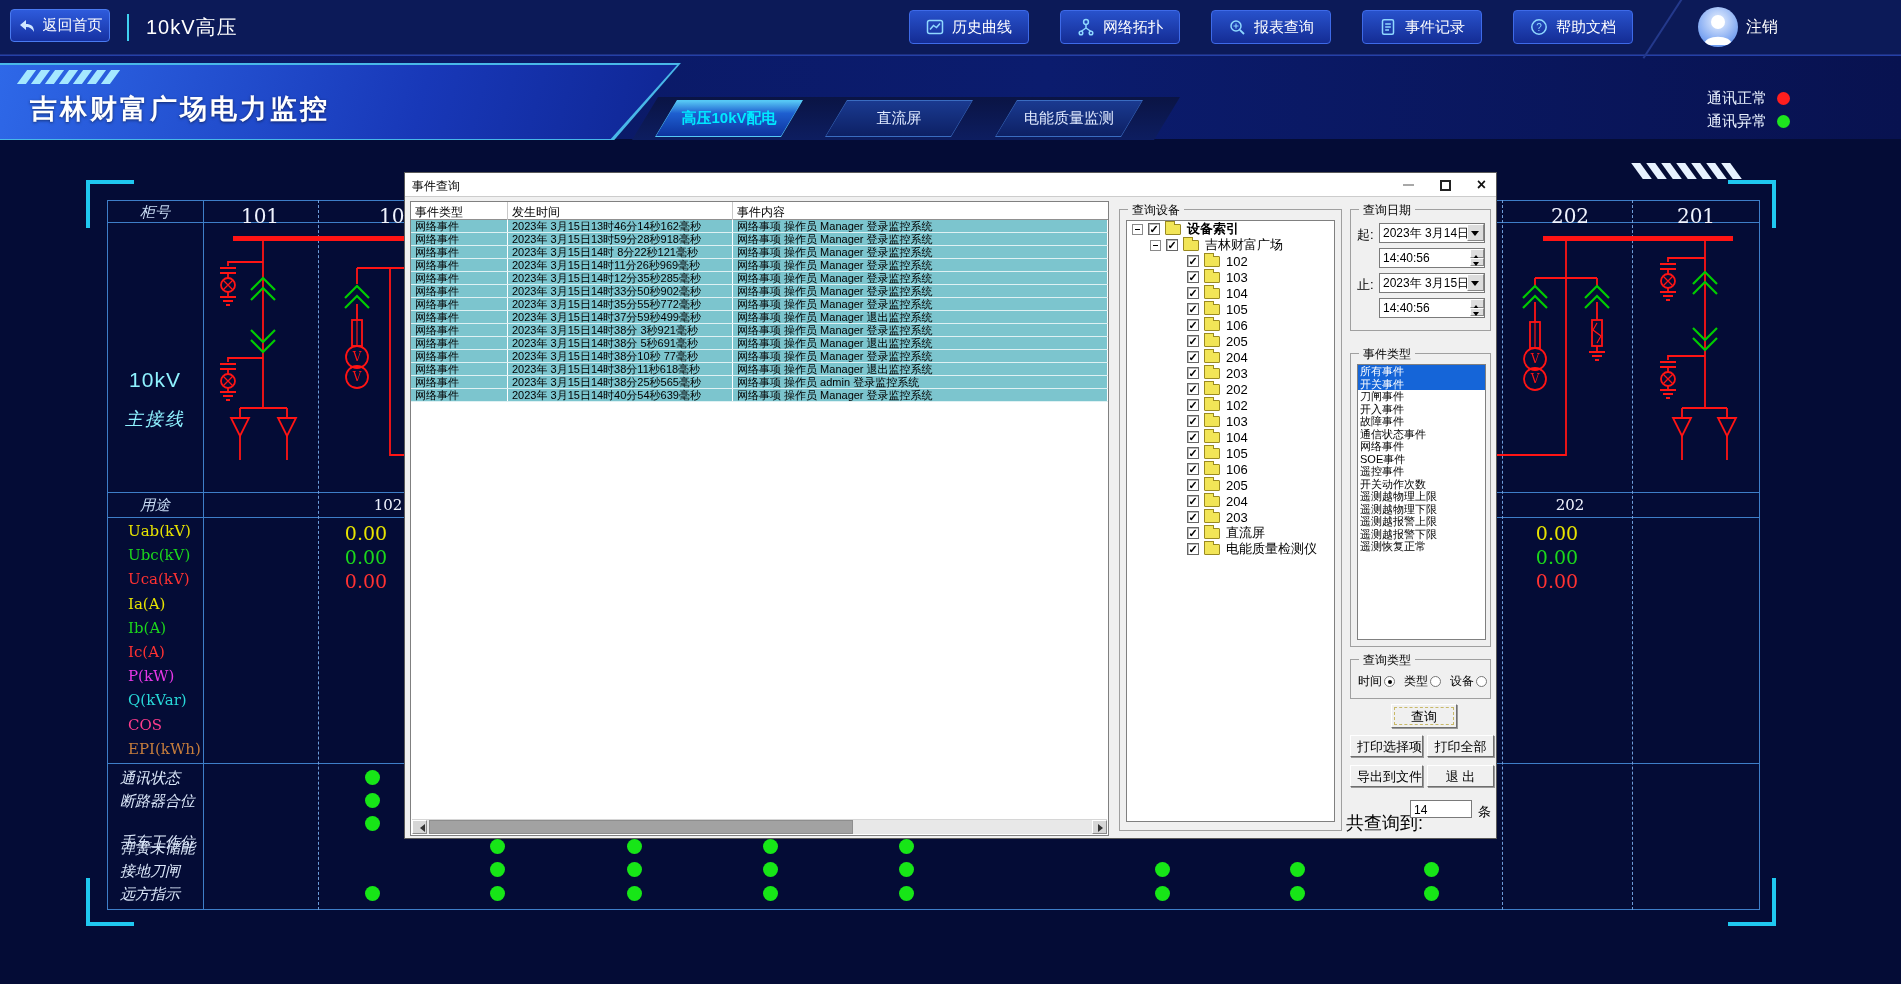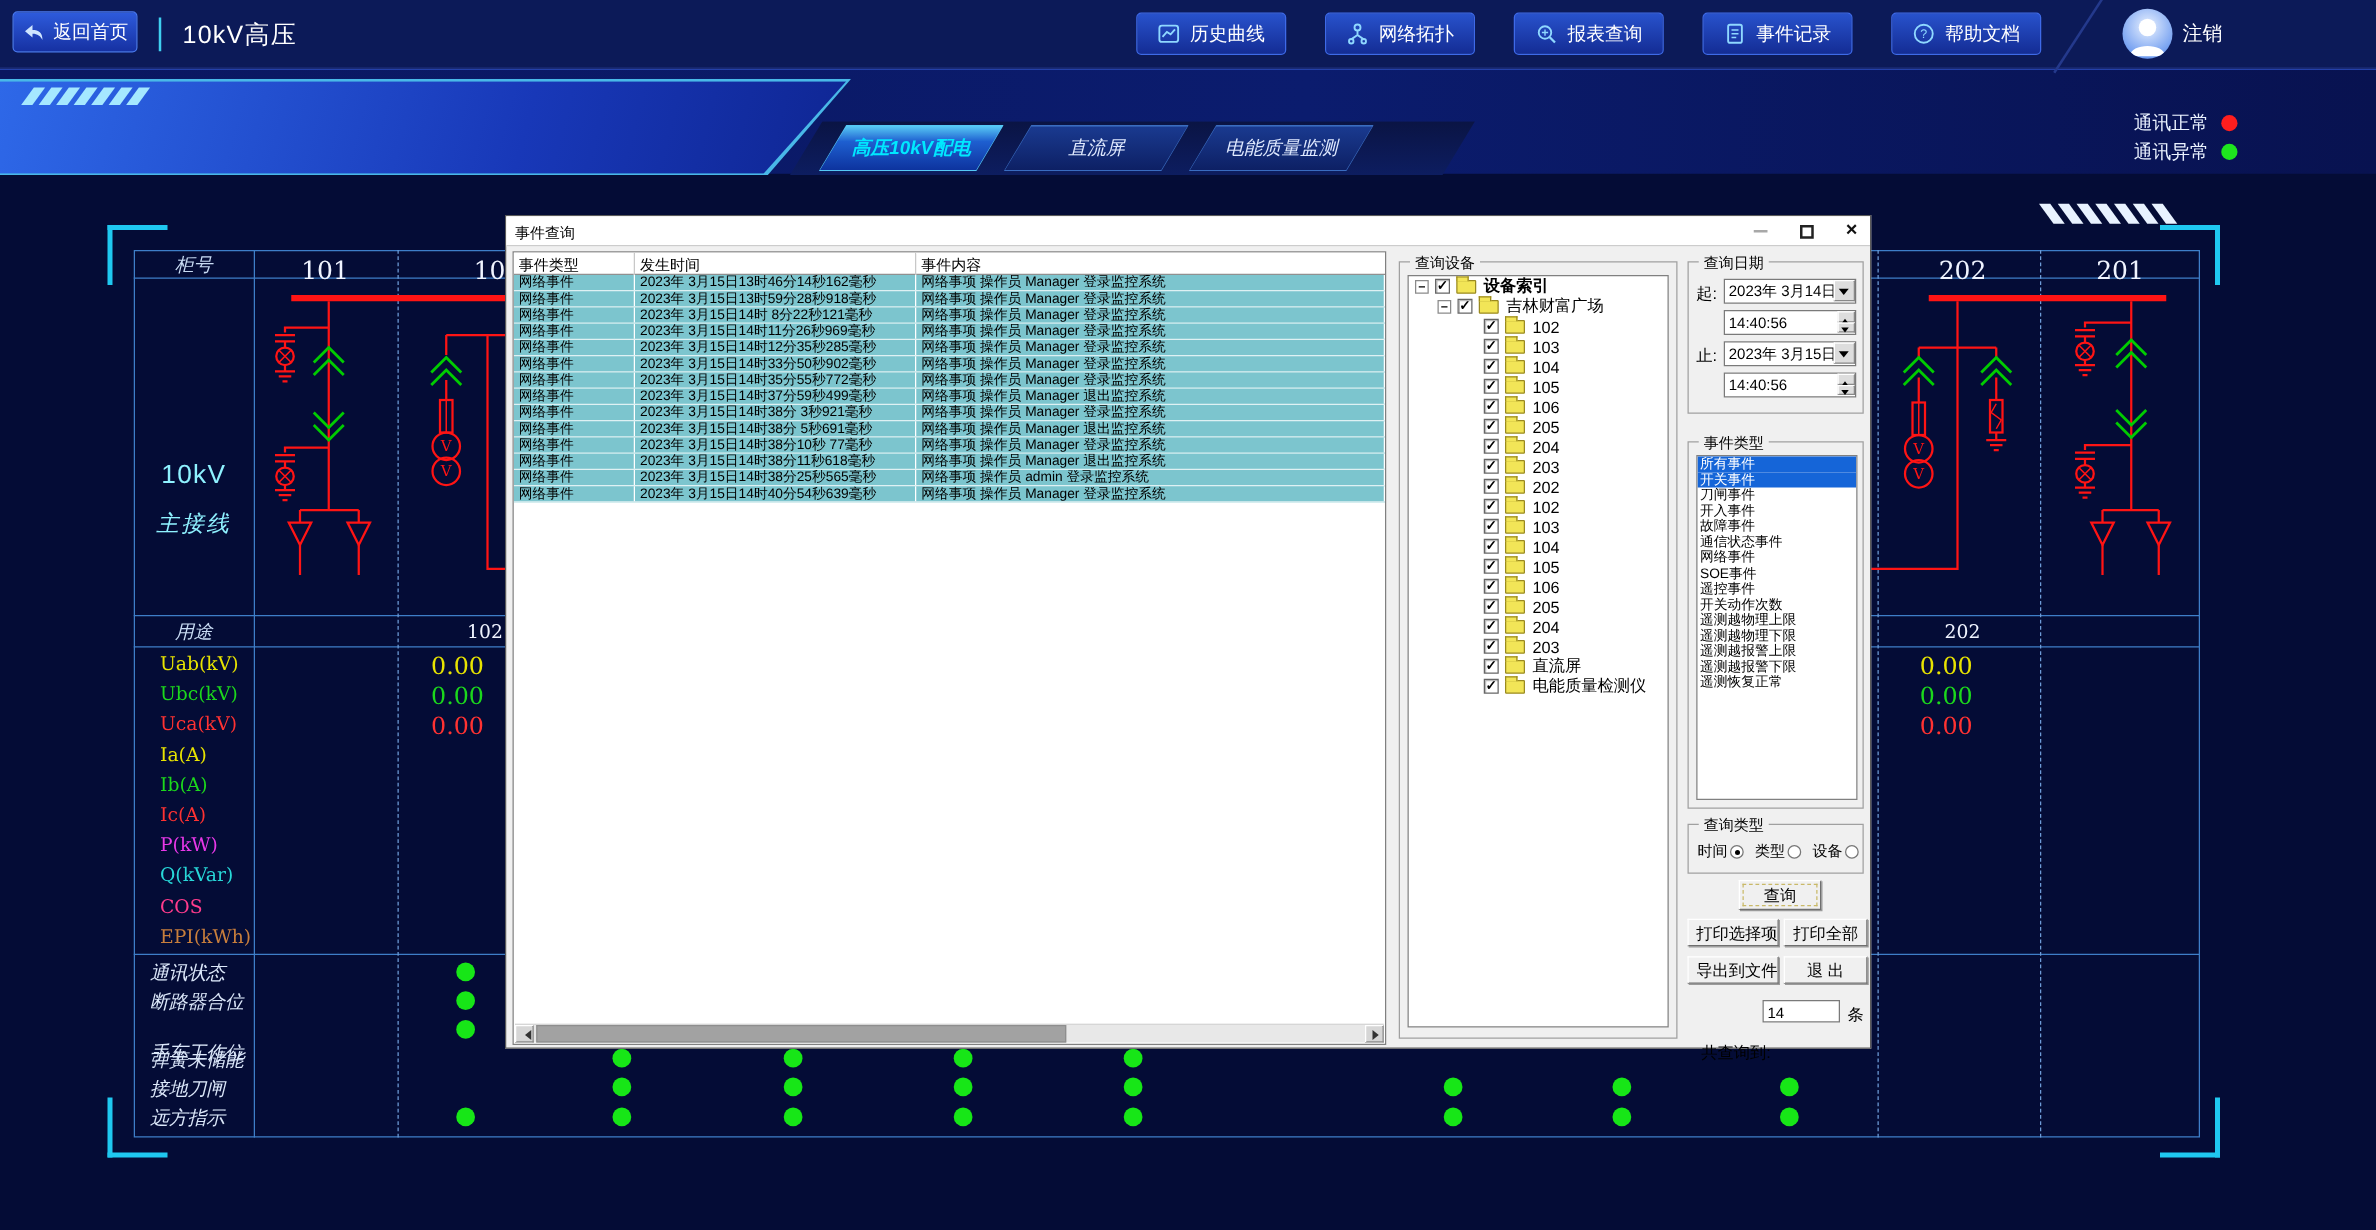--- a/index.html
+++ b/index.html
@@ -34,21 +34,21 @@
   #title-block{position:absolute;left:0;top:9px;width:698px;height:74px;
         background:linear-gradient(105deg,#2E68E8 0%,#1838B8 60%,#0E2490 100%);
         clip-path:polygon(0 0,97% 0,87.5% 100%,0 100%);}
   #hazard{position:absolute;left:22px;top:14px;height:14px;display:flex;gap:5px;}
   .hz-stripe{width:9px;height:14px;background:#A5E8FF;transform:skewX(-36deg);}
   #main-title{position:absolute;left:30px;top:35px;font-size:27px;font-weight:bold;color:#FFF;
               letter-spacing:3px;text-shadow:0 1px 3px rgba(0,0,0,.5);}
   #tab-strip{position:absolute;left:632px;top:41px;width:548px;height:43px;
              background:linear-gradient(180deg,#0A1444,#0D1D60);
              clip-path:polygon(26px 0,100% 0,calc(100% - 26px) 100%,0 100%);}
-  #tabs{position:absolute;left:655px;top:44px;display:flex;height:37px;font-style:italic;}
+  #tabs{position:absolute;left:655px;top:44px;display:flex;gap:22px;height:37px;}
   .tab{position:relative;width:148px;clip-path:polygon(22px 0,100% 0,calc(100% - 22px) 100%,0 100%);
        background:#3A6CC0;display:flex;cursor:pointer;}
   .tab-inner{flex:1;margin:1px;clip-path:polygon(21px 0,100% 0,calc(100% - 21px) 100%,0 100%);
        display:flex;align-items:center;justify-content:center;font-size:15px;color:#E0EAFF;
        background:linear-gradient(180deg,#1A3A90,#0D2064);}
   .tab.active{background:#55C8F5;}
   .tab.active .tab-inner{background:linear-gradient(180deg,#57C8F5 0%,#1E5FD0 35%,#0D339E 100%);
        color:#00E8FF;font-weight:bold;}
   #legend{position:absolute;left:1630px;top:31px;width:160px;}
   .legend-row{display:flex;justify-content:flex-end;align-items:center;gap:10px;height:23px;}
@@ -158,21 +158,21 @@
   .rc{width:11px;height:11px;border:1px solid #777;border-radius:50%;background:#FFF;position:relative;flex:none;}
   .rc.on::after{content:"";position:absolute;left:2.5px;top:2.5px;width:4px;height:4px;background:#000;border-radius:50%;}
 
   .btn{position:absolute;background:#F0F0F0;border:1px solid;border-color:#FFF #6F6F6F #6F6F6F #FFF;
        box-shadow:1px 1px 0 #9A9A9A;font-size:13px;text-align:center;padding-top:3px;cursor:pointer;white-space:nowrap;}
   #btn-query{left:986px;top:531px;width:66px;height:24px;outline:1px dashed #C9B968;outline-offset:-4px;}
   #btn-print-sel{left:945px;top:562px;width:73px;height:22px;padding-top:2px;}
   #btn-print-all{left:1022px;top:562px;width:67px;height:22px;padding-top:2px;}
   #btn-export{left:945px;top:592px;width:73px;height:22px;padding-top:2px;}
   #btn-exit{left:1022px;top:592px;width:67px;height:22px;padding-top:2px;}
-  #count-lab{position:absolute;left:941px;top:660px;font-size:13px;margin-left:15px;}
+  #count-lab{position:absolute;left:941px;top:638px;font-size:18px;}
   #count-field{position:absolute;left:1005px;top:627px;width:62px;height:18px;background:#FFF;
                border:1px solid #7A7A7A;font-size:12px;padding:2px 0 0 3px;}
   #count-unit{position:absolute;left:1073px;top:630px;font-size:13px;}
 </style>
 </head>
 <body>
 
 <div class="stage">
 
   <div id="topbar">
@@ -241,20 +241,21 @@
     <div id="title-block"></div>
     <div id="hazard">
         <div class="hz-stripe"></div>
         <div class="hz-stripe"></div>
         <div class="hz-stripe"></div>
         <div class="hz-stripe"></div>
         <div class="hz-stripe"></div>
         <div class="hz-stripe"></div>
         <div class="hz-stripe"></div>
       </div>
+    <div id="main-title">吉林财富广场电力监控</div>
     <div id="tab-strip"></div>
     <div id="tabs">
       <div class="tab active">
         <div class="tab-inner">高压10kV配电</div>
       </div>
       <div class="tab">
         <div class="tab-inner">直流屏</div>
       </div>
       <div class="tab">
         <div class="tab-inner">电能质量监测</div>

